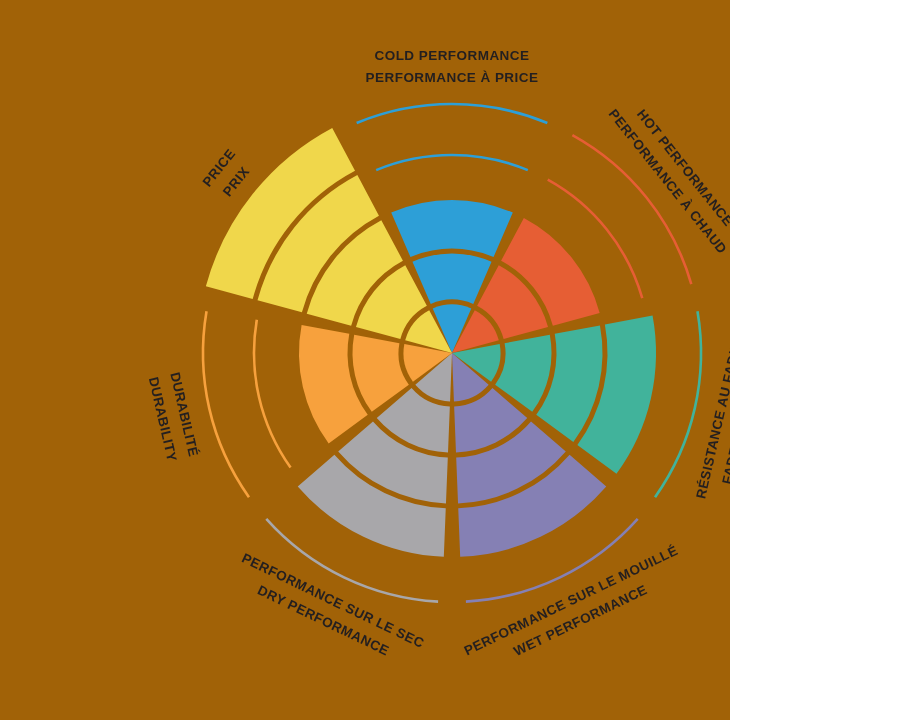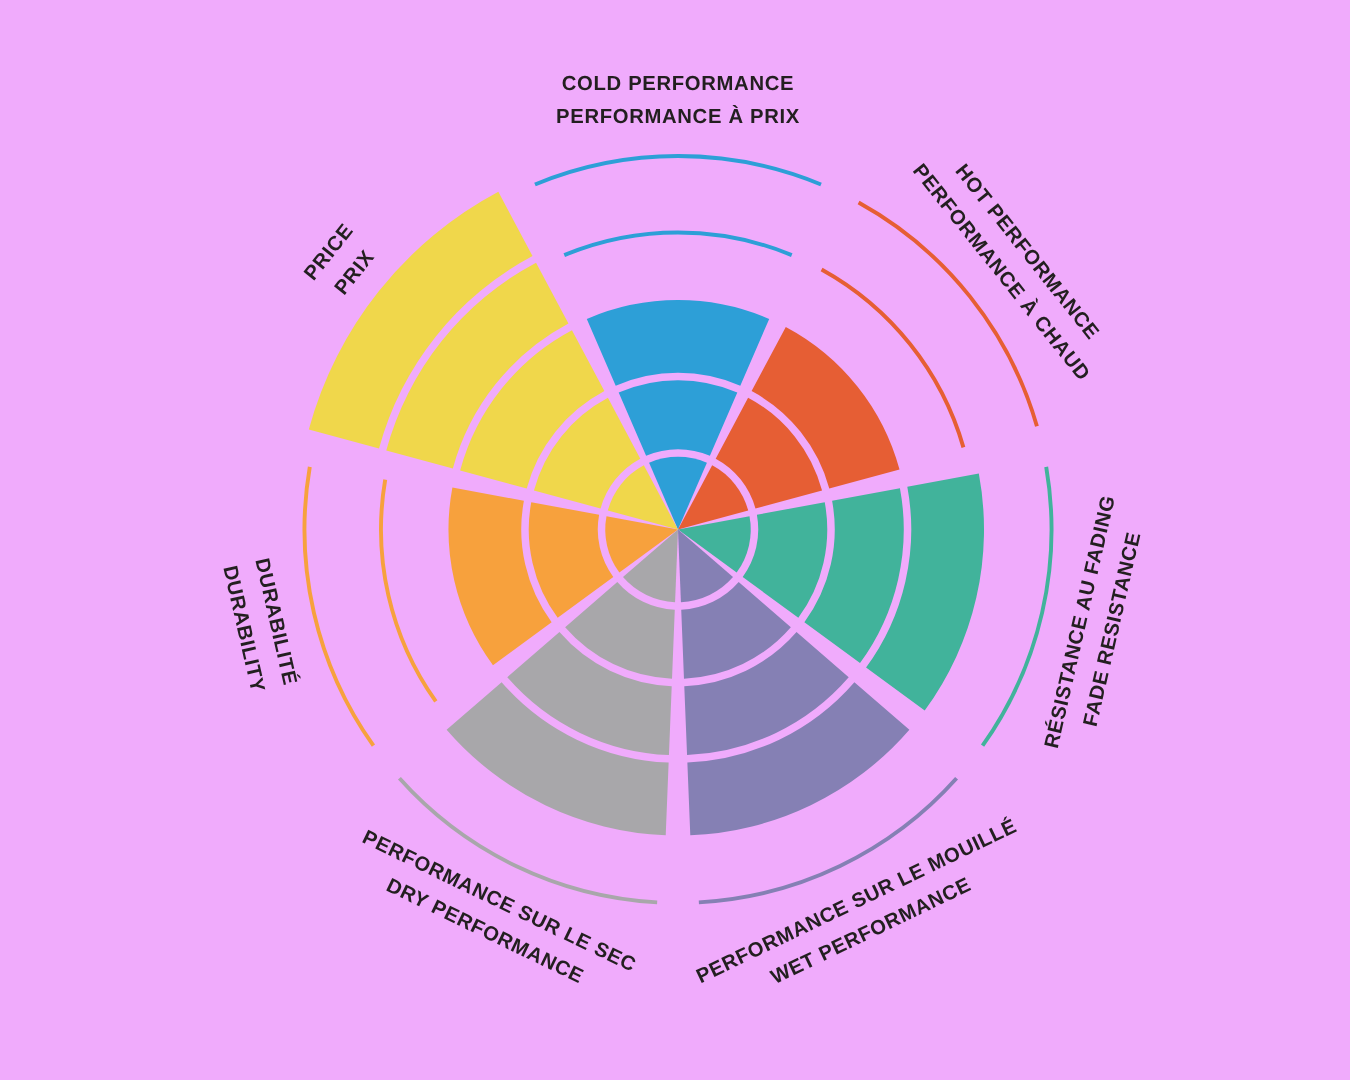--- a/index.html
+++ b/index.html
@@ -1,20 +1,20 @@
 <!DOCTYPE html>
 <html><head>
 <meta charset="utf-8">
 <style>
   html,body{margin:0;padding:0;background:#ffffff;}
   body{font-family:"Liberation Sans",sans-serif;}
   #chart-area{
     position:relative;
-    width:900px;height:720px;
-    background:#f0abfc;
+    width:730px;height:720px;
+    background:#a16207;
     overflow:hidden;
     text-decoration:underline;
   }
   #wheel-svg{position:absolute;left:0;top:0;}
   .sector-label{
     position:absolute;
     text-align:center;
     color:#231f20;
     font-weight:700;
     font-size:13.5px;
@@ -76,21 +76,21 @@
         <path d="M452,353 L405.19,340.32 A48.5,48.5 0 0 1 429.22,310.18 Z" fill="#f0d74b"></path>
         <path d="M355.96,326.98 A99.5,99.5 0 0 1 405.27,265.16 L426.87,305.77 A53.5,53.5 0 0 0 400.36,339.01 Z" fill="#f0d74b"></path>
         <path d="M306.74,313.65 A150.5,150.5 0 0 1 381.31,220.13 L402.92,260.74 A104.5,104.5 0 0 0 351.14,325.68 Z" fill="#f0d74b"></path>
         <path d="M257.51,300.31 A201.5,201.5 0 0 1 357.36,175.11 L378.96,215.72 A155.5,155.5 0 0 0 301.91,312.34 Z" fill="#f0d74b"></path>
         <path d="M205.87,286.33 A255,255 0 0 1 332.23,127.88 L355.01,170.70 A206.5,206.5 0 0 0 252.68,299.01 Z" fill="#f0d74b"></path>
       </g>
     </svg>
   <div id="labels-layer">
       <div class="sector-label" style="left: 452px; top: 67px; --rot: 0.00deg;">
         <span class="line">COLD PERFORMANCE</span>
-        <span class="line">PERFORMANCE À PRIX</span>
+        <span class="line">PERFORMANCE À PRICE</span>
       </div>
       <div class="sector-label" style="left: 675.6px; top: 174.7px; --rot: 51.43deg;">
         <span class="line">HOT PERFORMANCE</span>
         <span class="line">PERFORMANCE À CHAUD</span>
       </div>
       <div class="sector-label" style="left: 730.8px; top: 416.6px; --rot: -77.14deg;">
         <span class="line">RÉSISTANCE AU FADING</span>
         <span class="line">FADE RESISTANCE</span>
       </div>
       <div class="sector-label" style="left: 576.1px; top: 610.7px; --rot: -25.71deg;">

